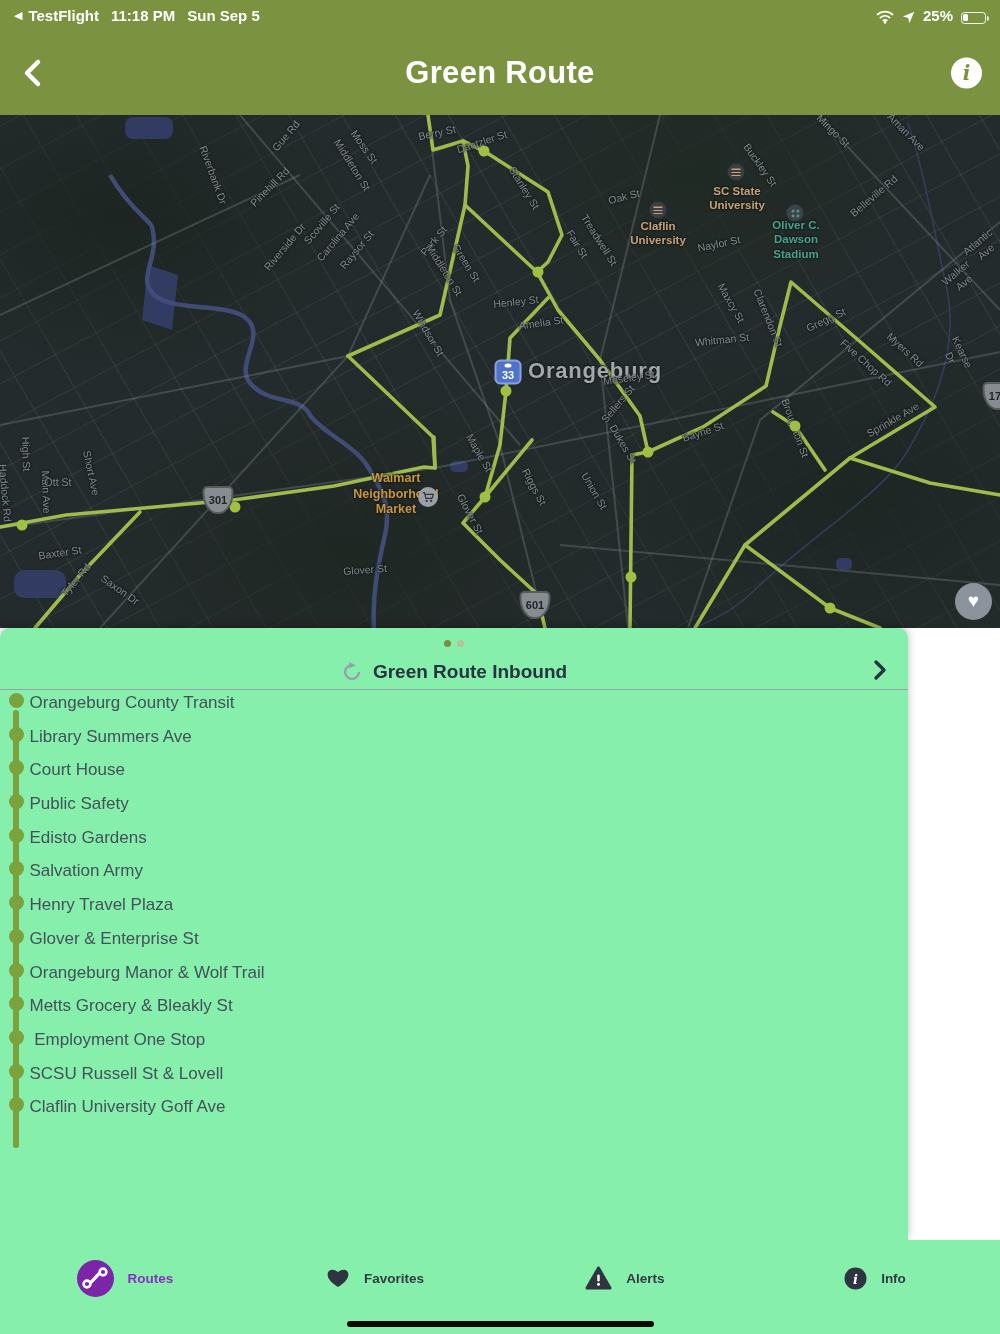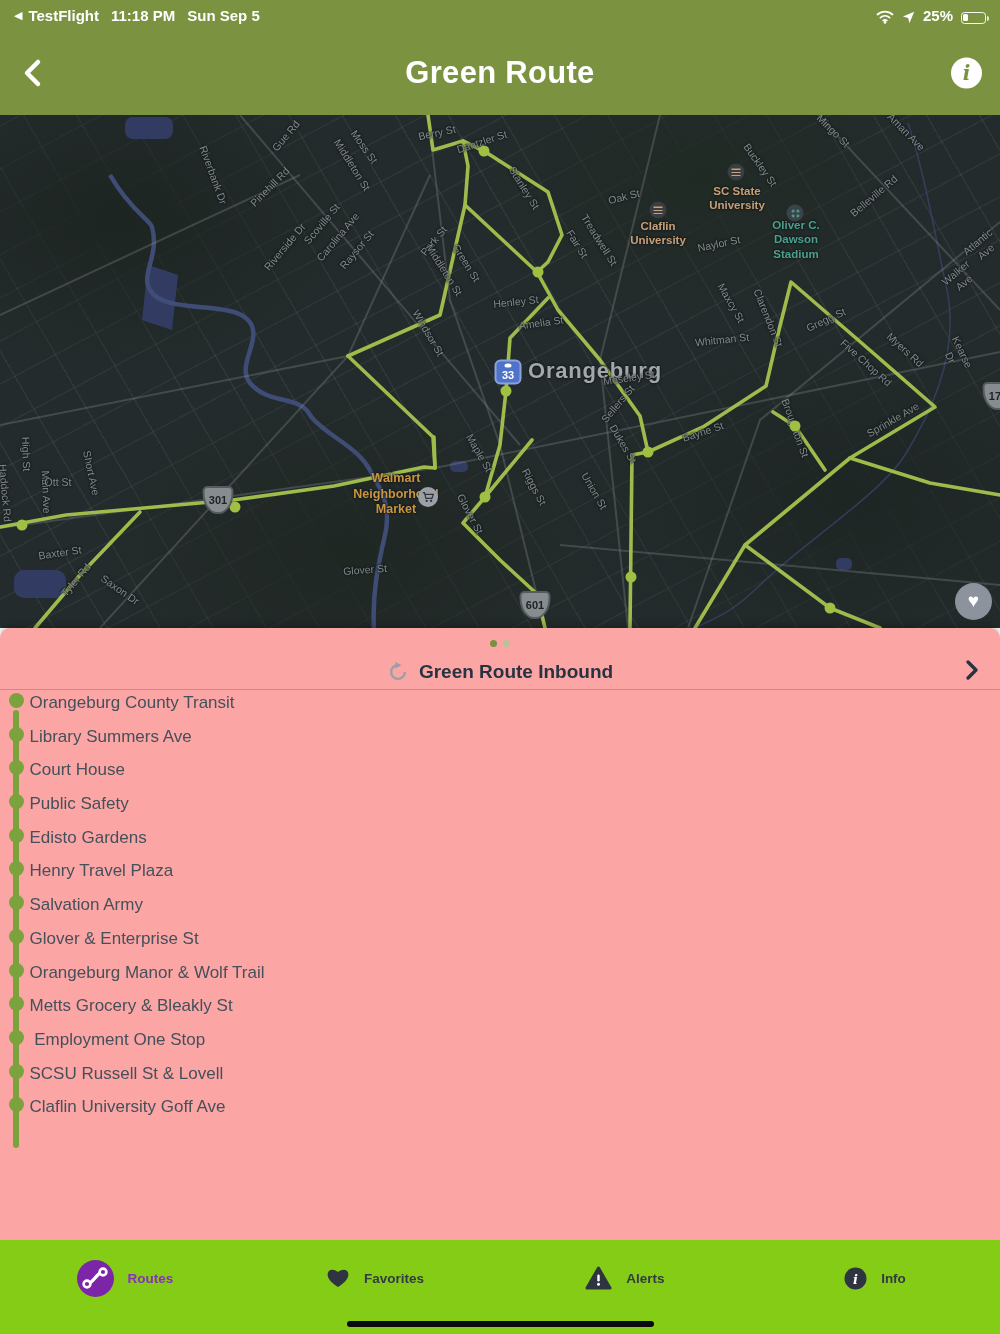--- a/index.html
+++ b/index.html
@@ -65,38 +65,38 @@
     background:repeating-linear-gradient(#c7a078 0 1.5px, rgba(0,0,0,0) 1.5px 3.2px);}
   .poi-stad{width:17px;height:17px;background:#39434a;}
   .poi-stad::after{content:"";width:10px;height:10px;border-radius:50%;
     background-image:radial-gradient(#57a291 1.3px, rgba(0,0,0,0) 1.5px);background-size:5px 5px;}
   .poi-cart{width:20px;height:20px;background:#9ba0a6;}
   .fab-heart{position:absolute;right:8px;bottom:8px;width:37px;height:37px;border-radius:50%;
     background:#8d939c;border:none;cursor:pointer;display:flex;align-items:center;justify-content:center;}
   .fab-heart span{color:#fff;font-size:19px;line-height:1;margin-top:-2px;}
 
   
-  .sheet{position:absolute;left:0;top:628px;width:1000px;height:612px;background:#fca5a5;
+  .sheet{position:absolute;left:0;top:628px;width:908px;height:612px;background:#86efac;
     border-radius:10px 10px 0 0;box-shadow:0 -2px 8px rgba(0,0,0,.25);}
   .page-dots{height:22px;display:flex;align-items:center;justify-content:center;gap:6px;padding-top:4px;}
   .page-dots i{width:7px;height:7px;border-radius:50%;background:#b7c29a;}
   .page-dots i.active{background:#79903f;}
   .sheet-head{position:relative;height:35px;display:flex;align-items:center;justify-content:center;
     gap:10px;border-bottom:1.5px solid #999ea6;cursor:pointer;}
   .sheet-title{font-size:19px;font-weight:800;color:#273340;}
   .sheet-chevron{position:absolute;right:18px;top:50%;transform:translateY(-50%);}
   .stops{position:relative;padding-top:3px;}
   .stops::before{content:"";position:absolute;left:13px;top:20px;width:5.5px;height:438px;
     background:#7ba23c;border-radius:3px;}
   .stop-row{position:relative;display:flex;align-items:flex-start;height:33.7px;padding-left:8.5px;gap:6px;}
   .stop-dot{width:15px;height:15px;border-radius:50%;background:#7ba23c;flex:none;}
   .stop-label{font-size:17px;color:#44505a;white-space:pre;}
 
   
-  .tabbar{position:absolute;left:0;bottom:0;width:1000px;height:94px;background:#84cc16;display:flex;}
+  .tabbar{position:absolute;left:0;bottom:0;width:1000px;height:94px;background:#86efac;display:flex;}
   .tab-item{flex:1;display:flex;align-items:center;justify-content:center;gap:14px;cursor:pointer;
     padding-bottom:18px;box-sizing:border-box;}
   .tab-icon{display:flex;align-items:center;justify-content:center;}
   .tab-label{font-size:13.5px;font-weight:600;color:#333a46;}
   .tab-item.active .tab-label{color:#8a2fc0;}
   .routes-circle{width:37px;height:37px;border-radius:50%;background:#7c25a9;
     display:flex;align-items:center;justify-content:center;}
   .home-indicator{position:absolute;left:calc(50% - 153px);bottom:7px;width:307px;height:6px;
     border-radius:3px;background:#0a0a0c;}
 </style>
@@ -331,25 +331,25 @@
         <div class="stop-row">
           <span class="stop-dot"></span>
           <span class="stop-label">Public Safety</span>
         </div>
         <div class="stop-row">
           <span class="stop-dot"></span>
           <span class="stop-label">Edisto Gardens</span>
         </div>
         <div class="stop-row">
           <span class="stop-dot"></span>
+          <span class="stop-label">Salvation Army</span>
+        </div>
+        <div class="stop-row">
+          <span class="stop-dot"></span>
           <span class="stop-label">Henry Travel Plaza</span>
-        </div>
-        <div class="stop-row">
-          <span class="stop-dot"></span>
-          <span class="stop-label">Salvation Army</span>
         </div>
         <div class="stop-row">
           <span class="stop-dot"></span>
           <span class="stop-label">Glover &amp; Enterprise St</span>
         </div>
         <div class="stop-row">
           <span class="stop-dot"></span>
           <span class="stop-label">Orangeburg Manor &amp; Wolf Trail</span>
         </div>
         <div class="stop-row">

